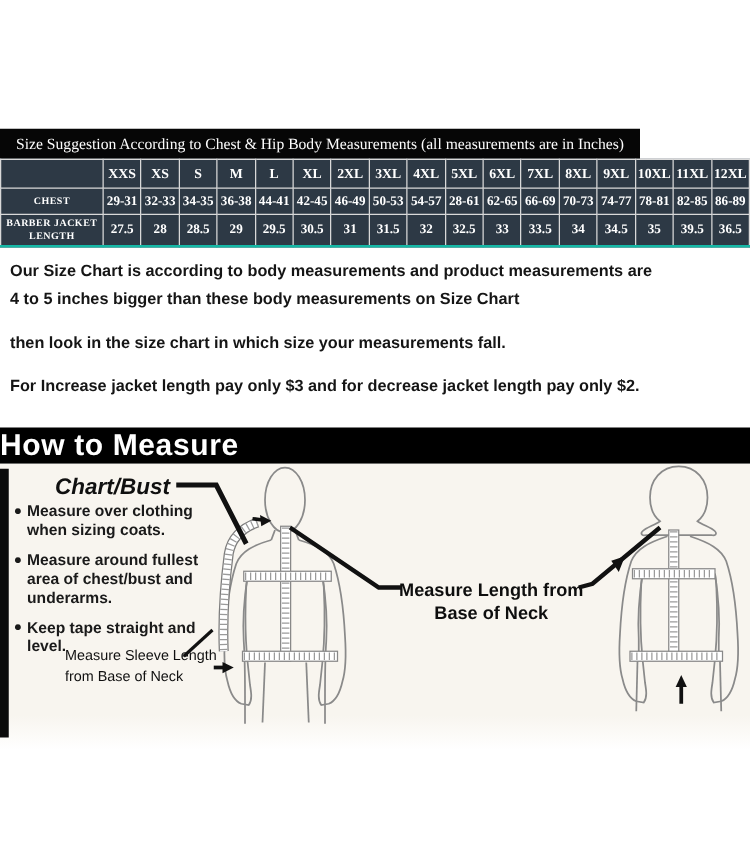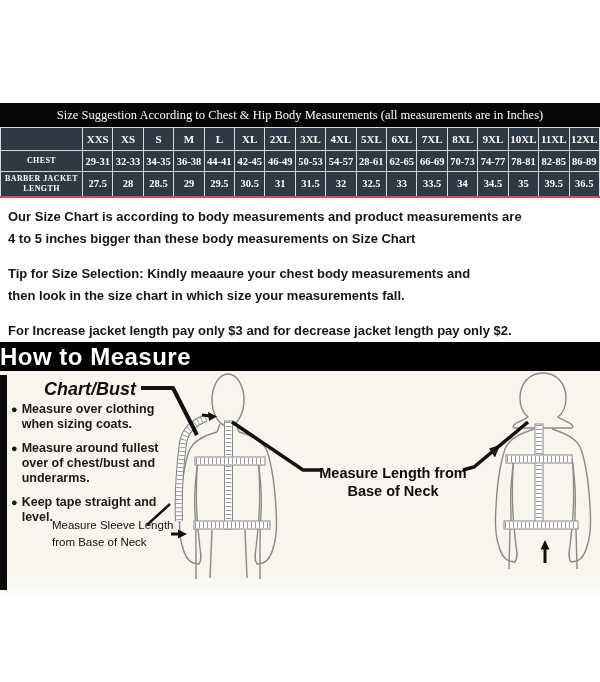--- a/index.html
+++ b/index.html
@@ -4,32 +4,32 @@
 <style>
   * { margin:0; padding:0; box-sizing:border-box; }
   html,body { background:#ffffff; }
   .canvas {
     position:relative; width:600px; height:682px; background:#ffffff;
     overflow:hidden; font-family:"Liberation Sans", sans-serif; color:#111;
   }
 
   
   .title-bar {
-    position:absolute; top:103px; left:0; width:600px; height:24px;
+    position:absolute; top:103px; left:0; width:512px; height:24px;
     background:#060606; color:#fdfdfd; text-align:center; line-height:24px;
     font-family:"Liberation Serif", serif; font-size:12.5px;
   }
 
   
   table.size-table {
     position:absolute; top:127px; left:0; width:600px;
     border-collapse:collapse; table-layout:fixed;
     background:#2d3945; color:#ffffff;
     font-family:"Liberation Serif", serif;
-    border-bottom:2px solid #ef4444;
+    border-bottom:2px solid #14b8a6;
   }
   table.size-table td { border:1px solid #d9d9d9; text-align:center; padding:0; overflow:hidden; }
   tr.header-row  { height:23px; }
   tr.chest-row   { height:21px; }
   tr.length-row  { height:25px; }
   td.size-cell   { font-weight:bold; font-size:11px; }
   td.value-cell  { font-weight:bold; font-size:10.5px; }
   td.label-cell  {
     text-align:left; padding-left:4px; font-weight:bold;
     font-size:8px; line-height:9.5px; letter-spacing:.4px;
@@ -149,42 +149,41 @@
         </tr>
     </tbody>
   </table>
 
   <div class="notes">
     <div class="note-para">
       <div class="note-line">Our Size Chart is according to body measurements and product measurements are</div>
       <div class="note-line">4 to 5 inches bigger than these body measurements on Size Chart</div>
     </div>
     <div class="note-para">
-      <div class="note-line">Tip for Size Selection: Kindly meaaure your chest body measurements and</div>
       <div class="note-line">then look in the size chart in which size your measurements fall.</div>
     </div>
     <div class="note-para">
       <div class="note-line">For Increase jacket length pay only $3 and for decrease jacket length pay only $2.</div>
     </div>
   </div>
 
   <div class="htm-banner">How to Measure</div>
 
   <div class="measure-section">
     <div class="left-bar"></div>
 
     <div class="chest-heading">Chart/Bust</div>
     <div class="bullets" id="bullets">
         <div class="bullet">
           <span class="dot">●</span>
           <span>Measure over clothing when sizing coats.</span>
         </div>
         <div class="bullet">
           <span class="dot">●</span>
-          <span>Measure around fullest over of chest/bust and underarms.</span>
+          <span>Measure around fullest area of chest/bust and underarms.</span>
         </div>
         <div class="bullet">
           <span class="dot">●</span>
           <span>Keep tape straight and level.</span>
         </div>
       </div>
     <div class="sleeve-label">Measure Sleeve Length from Base of Neck</div>
     <div class="length-label">Measure Length from Base of Neck</div>
 
     <svg class="diagram" viewBox="0 0 600 229">

